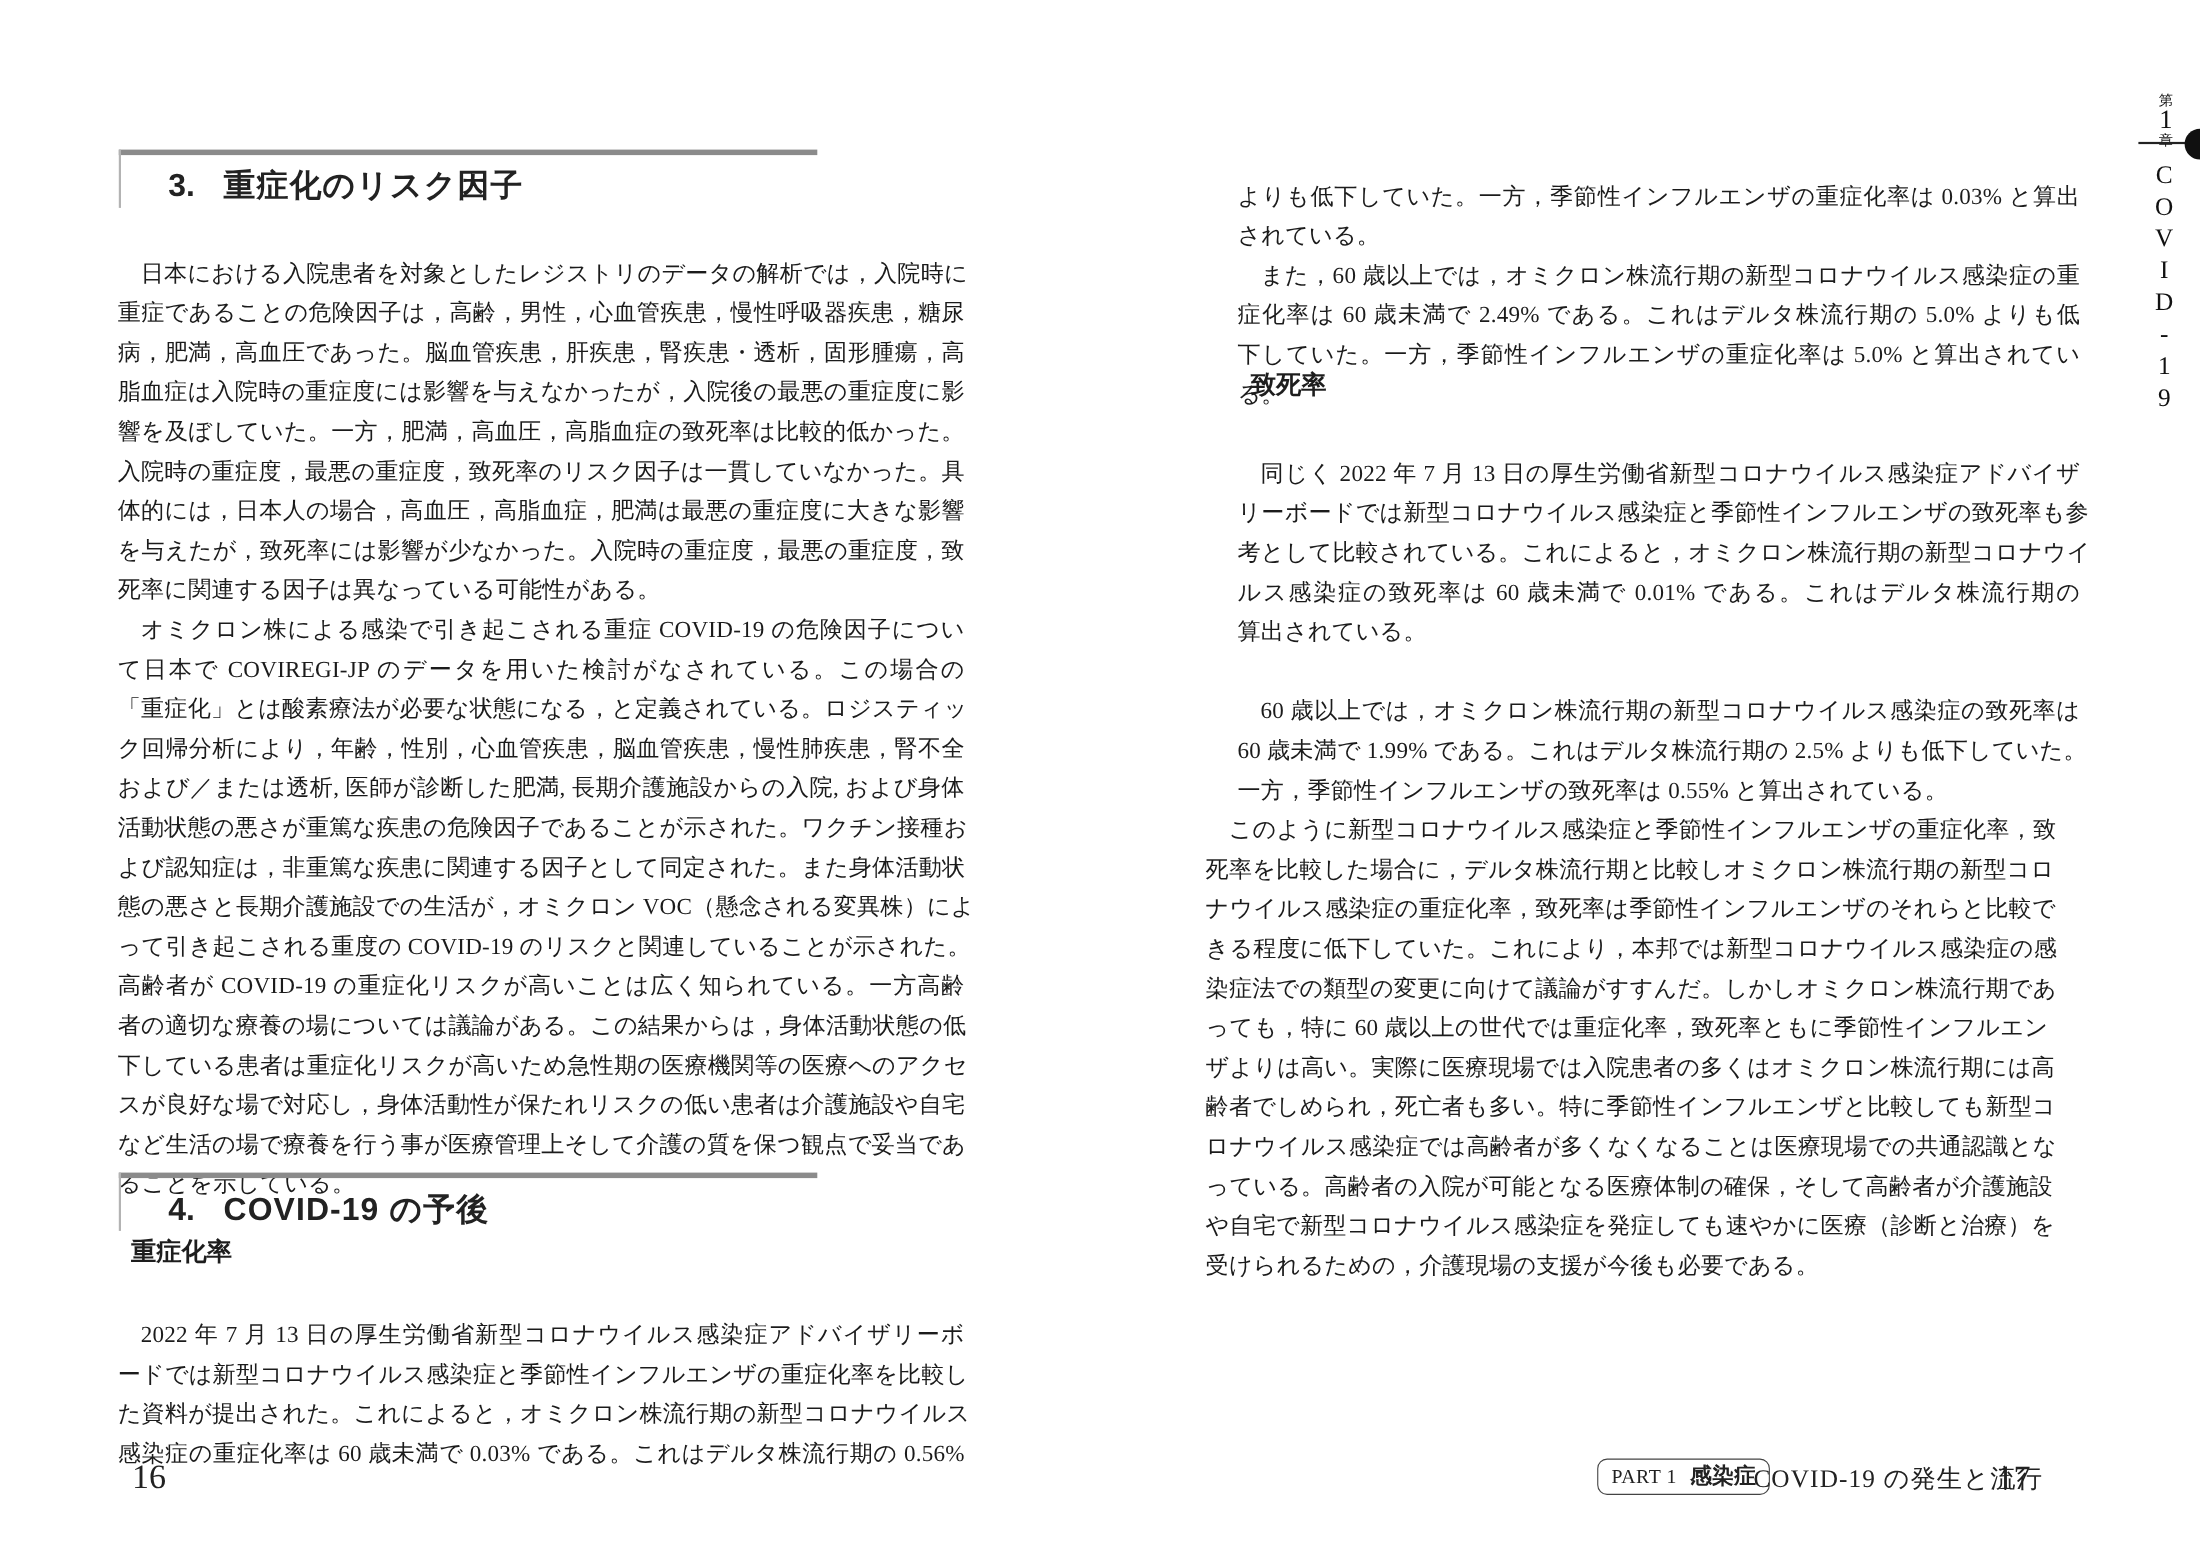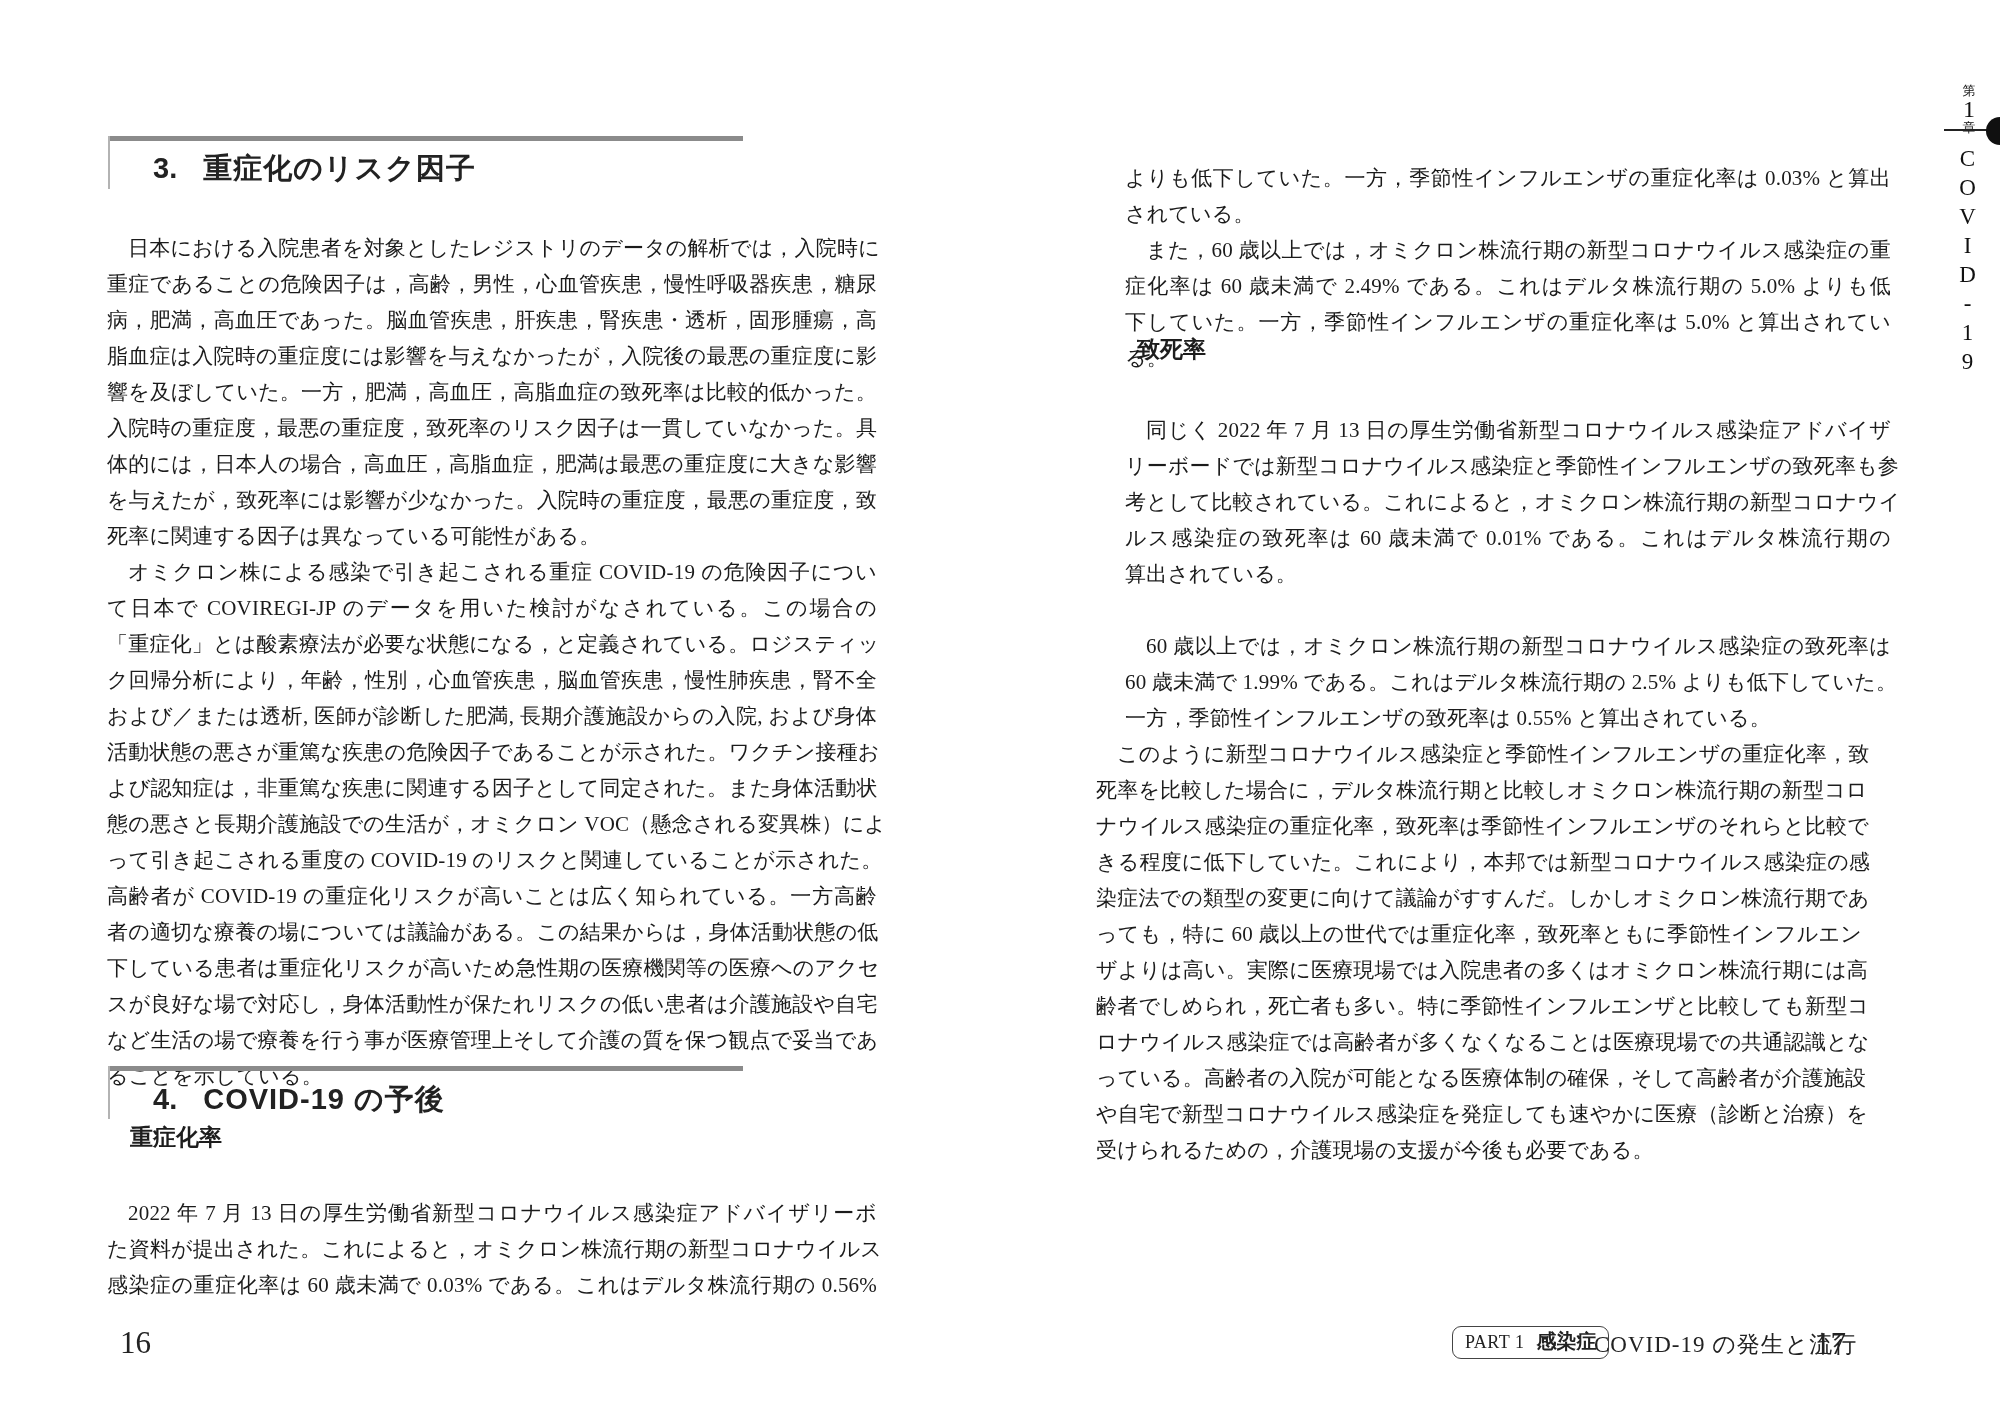--- a/index.html
+++ b/index.html
@@ -95,24 +95,25 @@
       <div class="line">など生活の場で療養を行う事が医療管理上そして介護の質を保つ観点で妥当であ</div>
       <div class="line end">ることを示している。</div>
     </div>
 
   <div class="sec-bar" style="left:108px;top:1066px;width:635px;"></div>
   <div class="sec-vline" style="left:108px;top:1066px;height:53px;"></div>
   <div class="sec-title" style="left:153px;top:1080px;">
     <span class="sec-num">4.</span><span>COVID-19 の予後</span>
   </div>
 
-  <div class="subhead" style="left:130px;top:1122px;">重症化率</div>
+  <div class="subhead" style="left:119px;top:1122px;">重症化率</div>
 
   <div class="col" style="left:107px;top:1155px;width:770px;">
       <div class="line indent">2022 年 7 月 13 日の厚生労働省新型コロナウイルス感染症アドバイザリーボ</div>
+      <div class="line">ードでは新型コロナウイルス感染症と季節性インフルエンザの重症化率を比較し</div>
       <div class="line">た資料が提出された。これによると，オミクロン株流行期の新型コロナウイルス</div>
       <div class="line">感染症の重症化率は 60 歳未満で 0.03% である。これはデルタ株流行期の 0.56%</div>
     </div>
 
   <div class="pagenum" style="left:120px;top:1325px;">16</div>
 </div>
 
 <div>
 
   <div class="col" style="left:1125px;top:120px;width:766px;">

